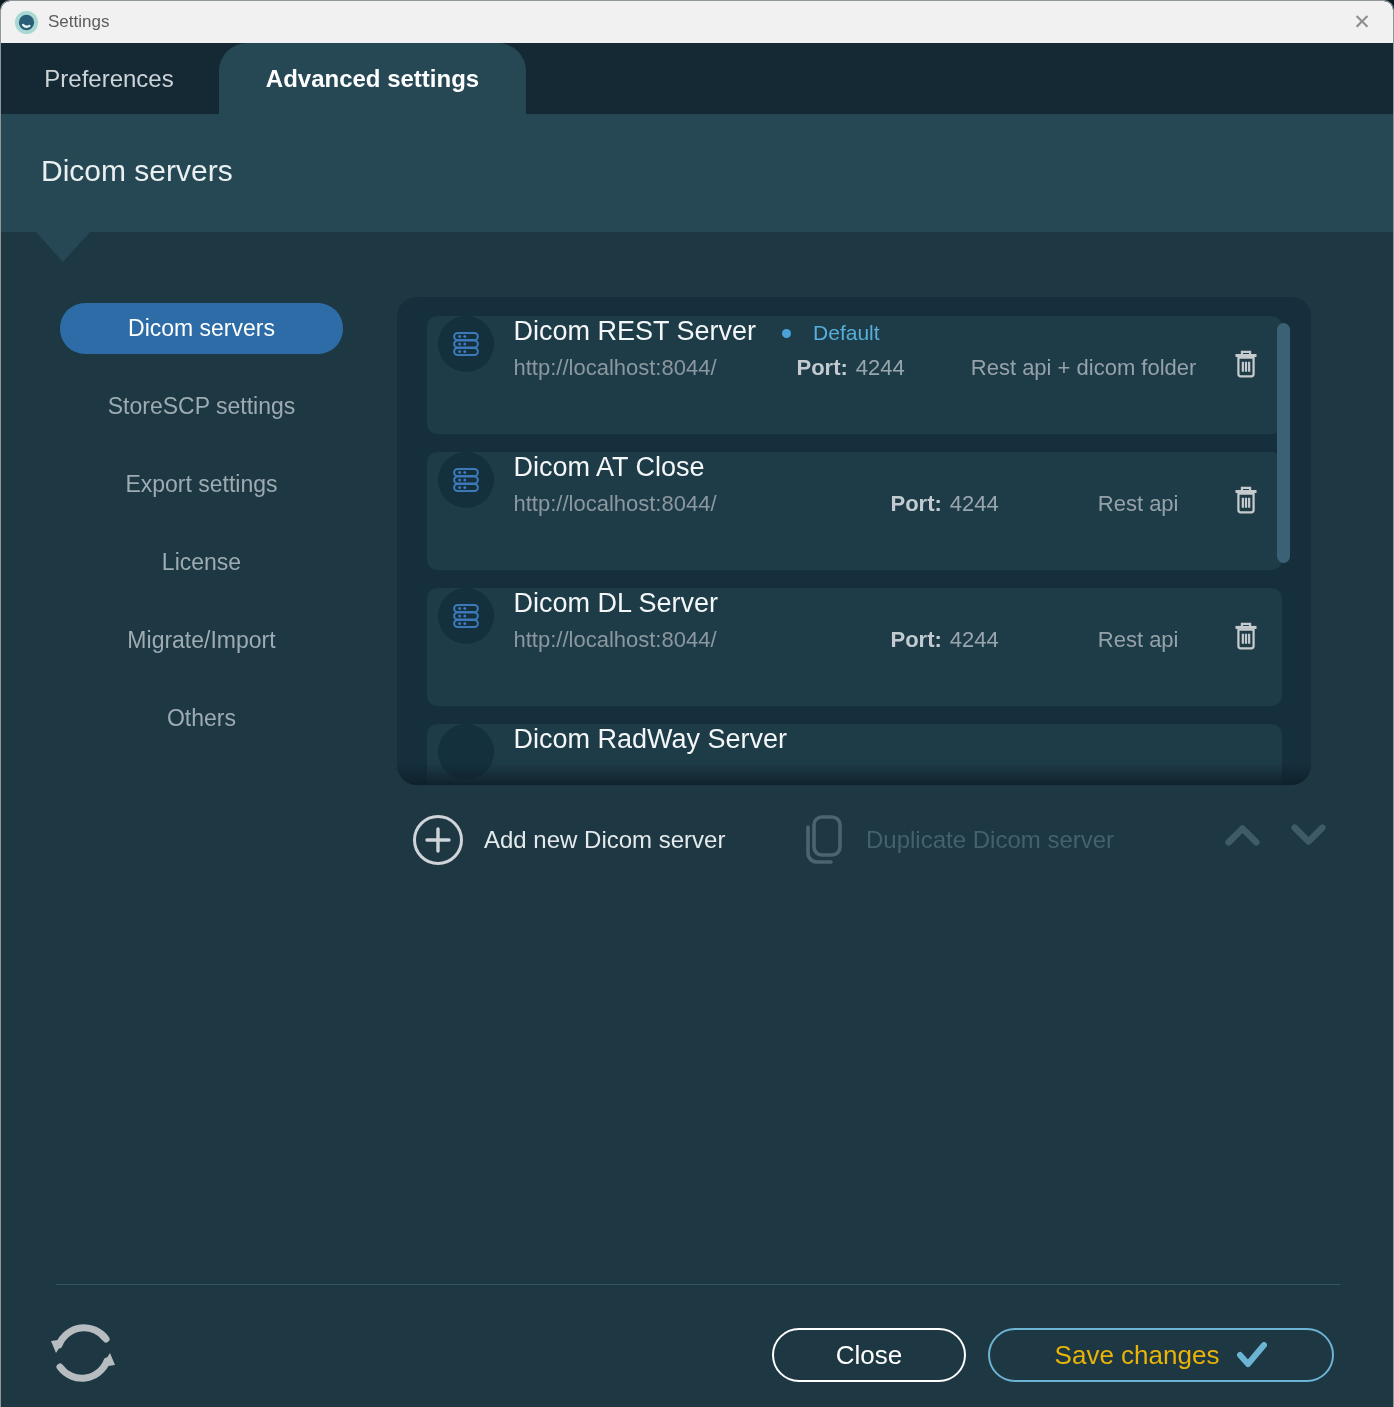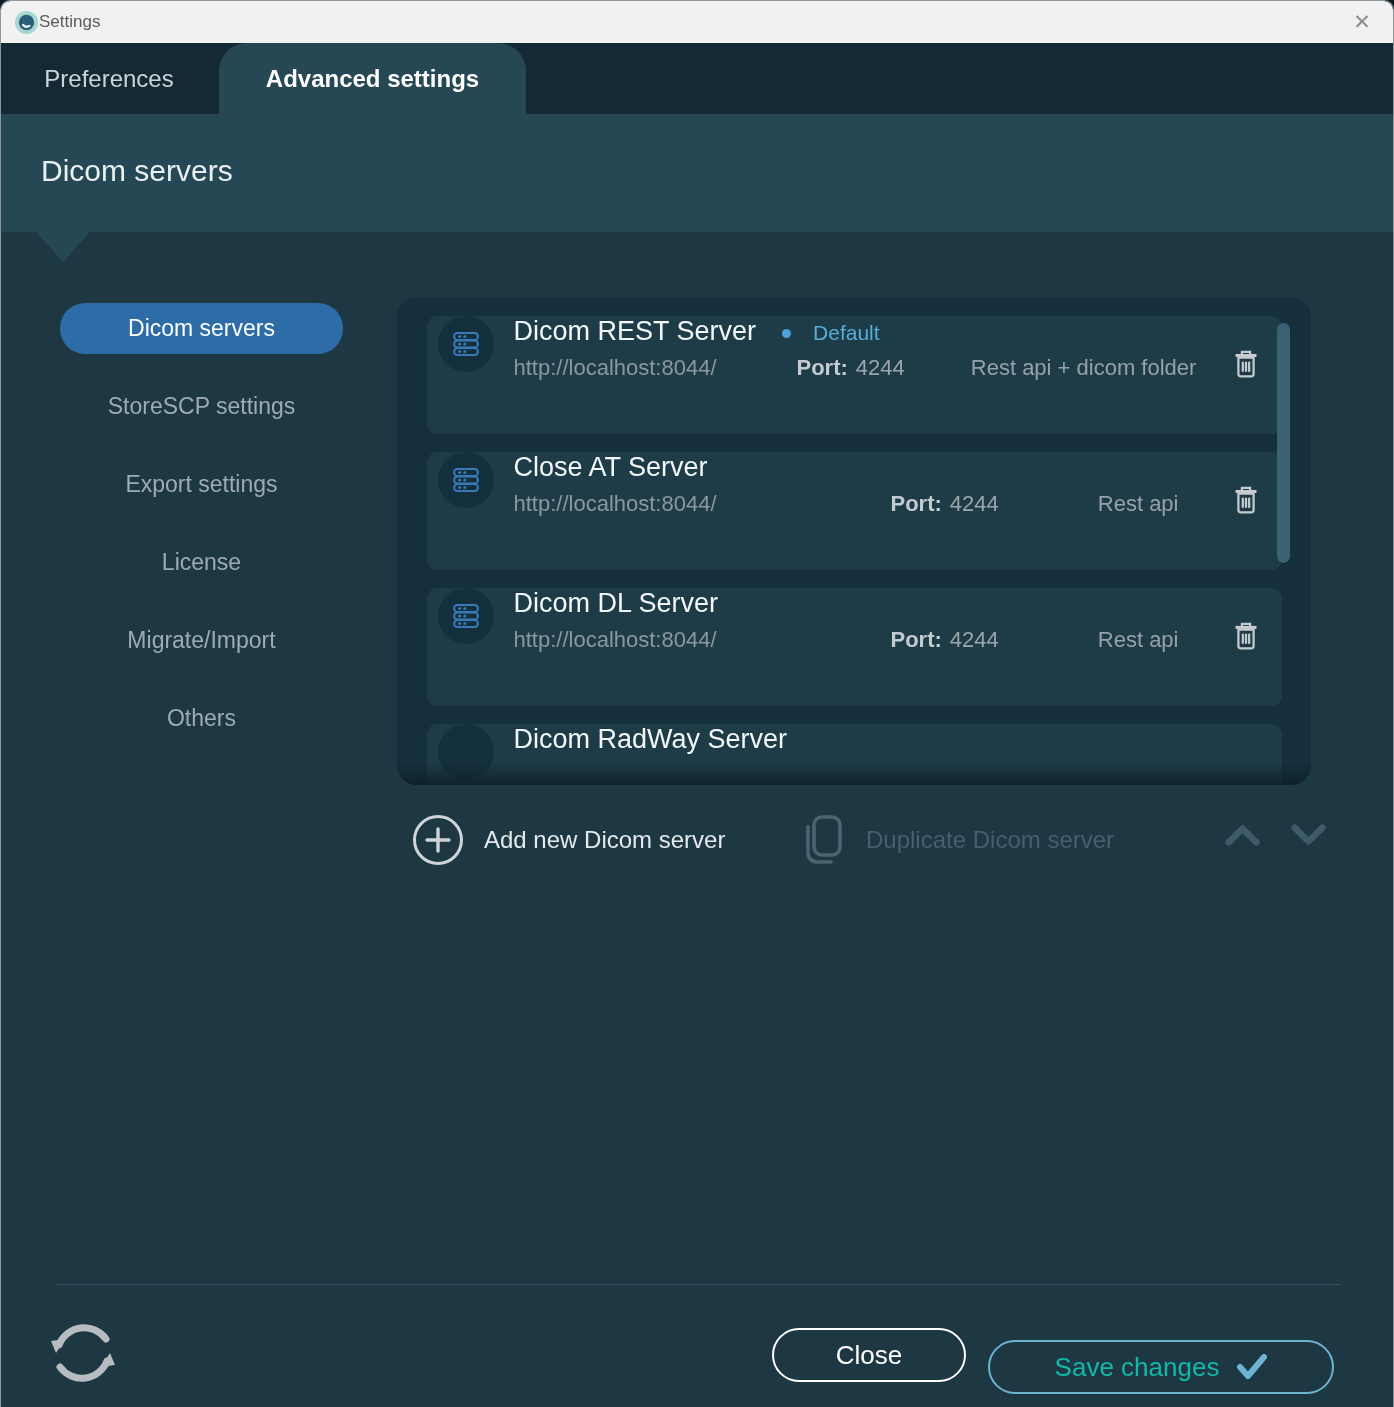--- a/index.html
+++ b/index.html
@@ -3,21 +3,21 @@
 <meta charset="utf-8">
 <style>
   html,body{margin:0;padding:0;background:#0c1a21;}
   *{box-sizing:border-box;font-family:"Liberation Sans", sans-serif;}
   .window{position:relative;width:1394px;height:1407px;background:#1d3743;overflow:hidden;
           border-radius:10px 10px 0 0;border:1px solid #8f979b;border-bottom:none;}
   
   .titlebar{position:absolute;left:0;top:0;width:100%;height:42px;background:#f1f1f2;
             display:flex;align-items:center;border-radius:9px 9px 0 0;}
   .app-icon{width:25px;height:25px;margin-left:13px;flex:0 0 auto;}
-  .titlebar-title{font-size:17px;color:#5c5c5c;}
+  .titlebar-title{margin-left:9px;font-size:17px;color:#5c5c5c;}
   .titlebar-close{position:absolute;right:10px;top:0;width:42px;height:42px;display:flex;
             align-items:center;justify-content:center;font-size:21px;color:#8d8d8d;cursor:pointer;}
   
   .tabbar{position:absolute;left:0;top:42px;width:100%;height:71px;background:#152935;}
   .tab{position:absolute;top:0;height:71px;display:flex;align-items:center;justify-content:center;
        font-size:24px;color:#ccd4d8;cursor:pointer;}
   .tab-pref{left:18px;width:180px;}
   .tab-active{left:218px;width:307px;background:#264854;border-radius:28px 28px 0 0;
        color:#ffffff;font-weight:bold;}
   
@@ -65,21 +65,21 @@
   .chev{position:absolute;top:15px;width:37px;height:26px;cursor:pointer;}
   .chev-up{left:827px;}
   .chev-down{left:893px;}
   
   .divider{position:absolute;left:55px;top:1283px;width:1284px;height:1px;background:#37535f;}
   .restore{position:absolute;left:42px;top:1312px;display:flex;align-items:center;cursor:pointer;}
   .restore .lbl{margin-left:15px;font-size:27px;color:#b6bcbf;}
   .btn{position:absolute;top:1327px;height:54px;border-radius:27px;display:flex;align-items:center;
        justify-content:center;background:transparent;cursor:pointer;}
   .btn-close{left:771px;width:194px;border:2.5px solid #ffffff;color:#ffffff;font-size:26px;}
-  .btn-save{left:987px;width:346px;border:2.5px solid #6db4d4;color:#14b8a6;font-size:26px;margin-top:12px;}
+  .btn-save{left:987px;width:346px;border:2.5px solid #6db4d4;color:#eab308;font-size:26px;}
   .btn-save .chk{margin-left:18px;width:30px;height:26px;}
 </style>
 </head>
 <body>
 
 <div class="window">
 
   <div class="titlebar">
     <svg class="app-icon" viewBox="0 0 26 26">
       <circle cx="13" cy="13" r="12" fill="#a9d8d3"></circle>
@@ -163,21 +163,21 @@
               <circle cx="22.5" cy="14.5" r="1.9"></circle>
             <circle cx="16" cy="24" r="1.9"></circle>
               <circle cx="22.5" cy="24" r="1.9"></circle>
             <circle cx="16" cy="33.5" r="1.9"></circle>
               <circle cx="22.5" cy="33.5" r="1.9"></circle>
           </g>
         </svg>
       </div>
       <div class="row-body">
         <div class="row-top">
-          <span class="row-title">Close AT Server</span>
+          <span class="row-title">Dicom AT Close</span>
         </div>
         <div class="row-bottom">
           <span class="url">http://localhost:8044/</span>
           <span class="port-label">Port:</span>
           <span class="port-val">4244</span>
           <span class="type">Rest api</span>
         </div>
       </div>
       <svg class="trash" viewBox="0 0 24 26">
         <g stroke="#c6cbce" fill="none" stroke-width="1.9">

